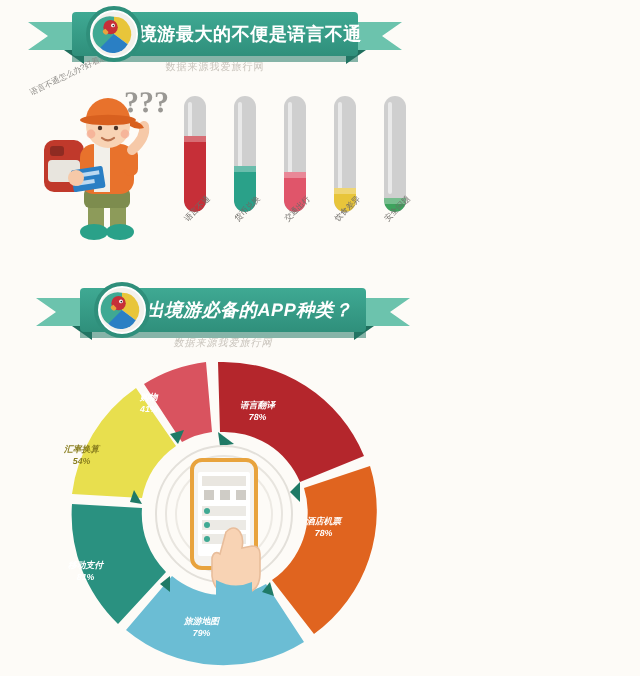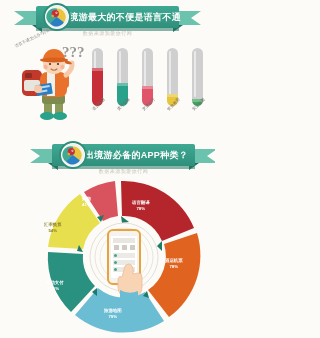--- a/index.html
+++ b/index.html
@@ -68,21 +68,21 @@
   .fill{position:absolute;left:0;bottom:0;width:11px;border-radius:0 0 6px 6px;}
   .fill:after{content:"";position:absolute;left:0;top:0;width:11px;height:3px;
     background:rgba(255,255,255,.3);}
   .barlabel{
     position:absolute;top:60px;left:-1px;width:26px;
     font-size:4px;color:#6d6a66;white-space:nowrap;
     transform:rotate(-45deg);transform-origin:left top;
   }
 
   
-  .sec2{position:absolute;left:16px;top:138px;width:215px;height:200px;}
+  .sec2{position:absolute;left:4px;top:138px;width:215px;height:200px;font-style:italic;}
   .donut{position:absolute;left:18px;top:38px;width:180px;height:162px;}
   .donut svg{display:block;}
   .seg-label{
     position:absolute;text-align:center;color:#ffffff;
     font-size:4.4px;line-height:6px;font-weight:bold;white-space:nowrap;
   }
   .seg-label .pct{font-size:4.4px;display:block;}
   .phone{
     position:absolute;left:50%;top:50%;transform:translate(-50%,-50%);
     width:34px;height:56px;border-radius:6px;background:#f5f3ef;

